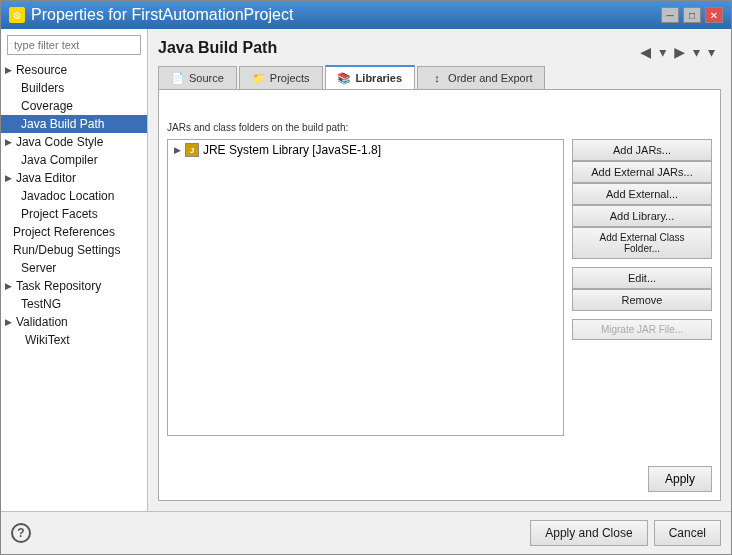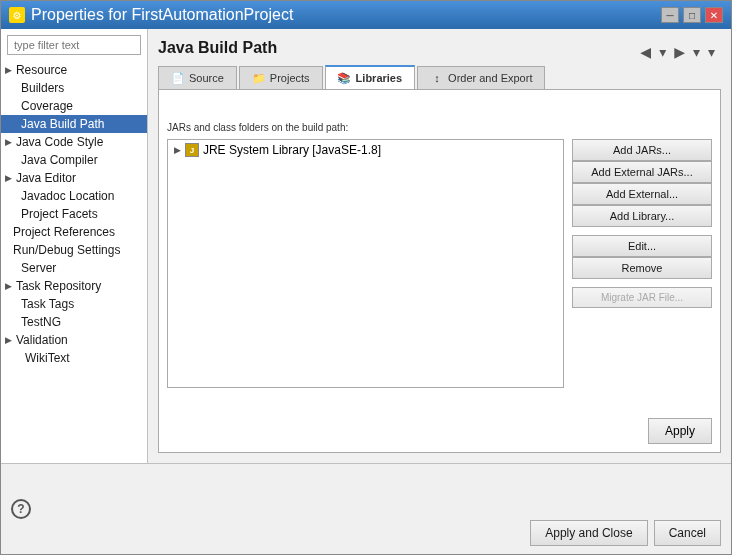--- a/index.html
+++ b/index.html
@@ -234,21 +234,20 @@
       gap: 6px;
       align-items: center;
     }
     .bottom-btn {
       padding: 5px 14px;
       background: linear-gradient(to bottom, #f5f5f5, #e0e0e0);
       border: 1px solid #aaa;
       cursor: pointer;
       font-size: 12px;
       color: #1a1a1a;
-      margin-top: 48px;
     }
     .help-icon {
       width: 20px;
       height: 20px;
       border: 2px solid #555;
       border-radius: 50%;
       display: flex;
       align-items: center;
       justify-content: center;
       font-size: 12px;
@@ -347,23 +346,20 @@
         <span>Run/Debug Settings</span>
       </div>
       <div class="sidebar-item" style="padding-left:20px">
         <span>Server</span>
       </div>
       <div class="sidebar-item expandable" style="padding-left:4px">
         <span class="expand-arrow">▶</span>
         <span>Task Repository</span>
       </div>
       <div class="sidebar-item" style="padding-left:20px">
-        <span>Task Tags</span>
-      </div>
-      <div class="sidebar-item" style="padding-left:20px">
         <span>TestNG</span>
       </div>
       <div class="sidebar-item expandable" style="padding-left:4px">
         <span class="expand-arrow">▶</span>
         <span>Validation</span>
       </div>
       <div class="sidebar-item" style="padding-left:24px">
         <span>WikiText</span>
       </div>
     </div>
@@ -409,20 +405,21 @@
               <span class="jar-icon">J</span>
               <span>JRE System Library [JavaSE-1.8]</span>
             </div>
           </div>
 
           <div class="buttons-col">
             <button class="action-btn">Add JARs...</button>
             <button class="action-btn">Add External JARs...</button>
             <button class="action-btn">Add External...</button>
             <button class="action-btn">Add Library...</button>
+            <button class="action-btn" style="font-size:10px">Add External Class Folder...</button>
             <div class="spacer"></div>
             <button class="action-btn">Edit...</button>
             <button class="action-btn">Remove</button>
             <div class="spacer"></div>
             <button class="action-btn disabled" disabled="" style="font-size:10px">Migrate JAR File...</button>
           </div>
         </div>
 
         <div class="apply-btn-right">
           <button class="apply-main-btn">Apply</button>

